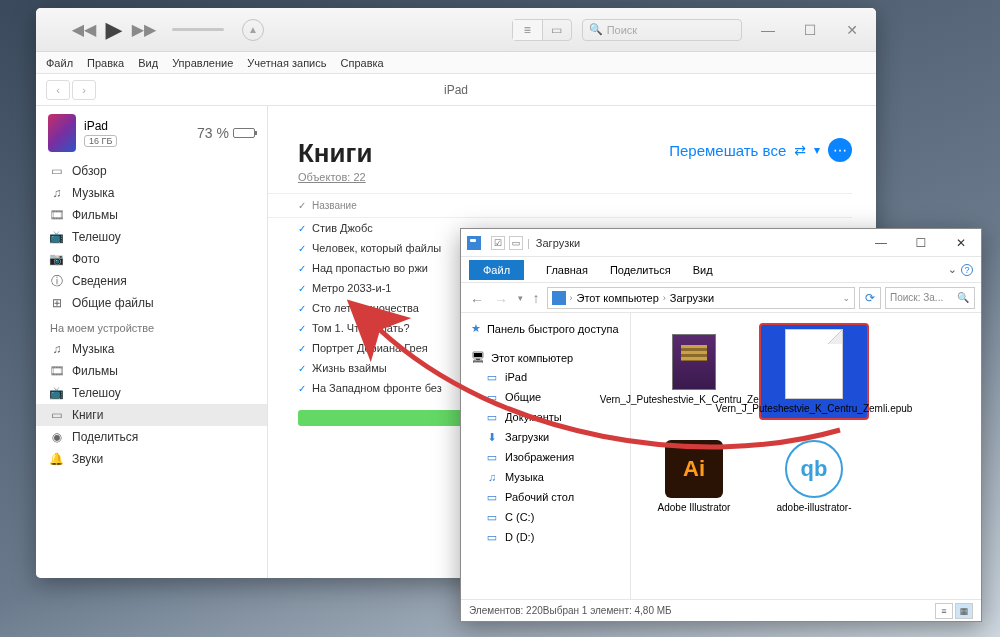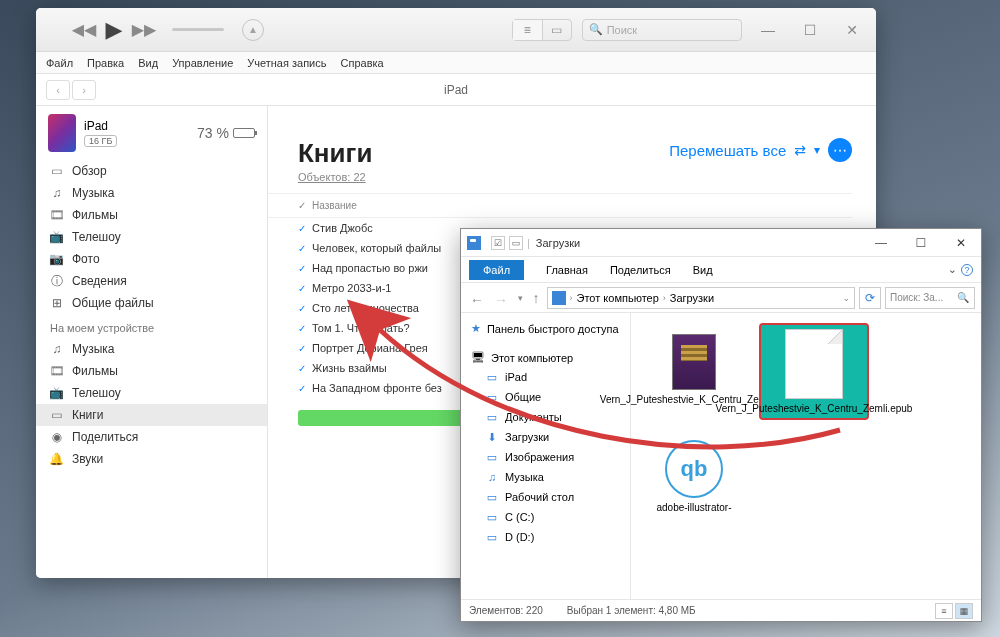--- a/index.html
+++ b/index.html
@@ -91,29 +91,29 @@
 
 .ex-body { flex: 1; display: flex; overflow: hidden; }
 .ex-tree { width: 170px; border-right: 1px solid #e6e6e6; padding: 6px 0; font-size: 11px; }
 .tr-item { display: flex; align-items: center; padding: 3px 10px 3px 24px; gap: 6px; }
 .tr-item .tic { width: 14px; height: 14px; color: #3a85d6; display: flex; align-items: center; justify-content: center; font-size: 11px; }
 .tr-sec { padding: 3px 10px; display: flex; align-items: center; gap: 6px; font-size: 11px; }
 .tr-sec .star { color: #3a85d6; }
 
 .ex-files { flex: 1; padding: 10px 8px; display: flex; flex-wrap: wrap; gap: 10px; align-content: flex-start; }
 .f-tile { width: 110px; display: flex; flex-direction: column; align-items: center; font-size: 10px; text-align: center; gap: 4px; padding: 4px 2px; }
-.f-tile.sel { border: 2px solid #d43c3c; border-radius: 4px; background: #14b8a6; align-items: center; }
+.f-tile.sel { border: 2px solid #d43c3c; border-radius: 4px; background: #1d4ed8; align-items: center; }
 .f-doc { width: 58px; height: 70px; background: #fff; border: 1px solid #ccc; position: relative; }
 .f-doc::before { content: ""; position: absolute; right: 0; top: 0; width: 14px; height: 14px; background: linear-gradient(135deg, transparent 49%, #ccc 50%, #eee 51%); }
 .f-rar { width: 44px; height: 56px; background: linear-gradient(#5a2a6e, #3a1a4e); border: 1px solid #777; position: relative; margin-top: 7px; }
 .f-rar::after { content: ""; position: absolute; left: 8px; right: 8px; top: 10px; height: 16px; background: repeating-linear-gradient(#caa04a 0 3px, #8a6a2a 3px 6px); }
 .f-ai { width: 58px; height: 58px; background: #2a1304; display: flex; align-items: center; justify-content: center; color: #ff9a1a; font-weight: 700; font-size: 22px; border-radius: 6px; margin-top: 6px; }
 .f-qb { width: 58px; height: 58px; background: #fff; border: 2px solid #3aa0dd; border-radius: 50%; display: flex; align-items: center; justify-content: center; color: #3aa0dd; font-weight: 700; font-size: 22px; margin-top: 6px; }
 
-.ex-status { height: 22px; border-top: 1px solid #e6e6e6; font-size: 10px; color: #555; display: flex; align-items: center; padding: 0 8px; gap: 24px; }
+.ex-status { height: 22px; border-top: 1px solid #e6e6e6; font-size: 10px; color: #555; display: flex; align-items: center; padding: 0 8px; gap: 0; }
 .ex-status .vw { margin-left: auto; display: flex; gap: 2px; }
 .ex-status .vw span { width: 18px; height: 16px; border: 1px solid #ccc; display: flex; align-items: center; justify-content: center; font-size: 9px; }
 
 
 .arrow-svg { position: absolute; left: 0; top: 0; width: 1000px; height: 637px; pointer-events: none; }
 </style>
 </head>
 <body>
 
 <div class="desktop"></div>
@@ -389,20 +389,24 @@
     <div class="ex-files">
       <div class="f-tile">
         <div class="f-rar"></div>
         <div>Vern_J_Puteshestvie_K_Centru_Zemli.fb2</div>
       </div>
       <div class="f-tile sel">
         <div class="f-doc"></div>
         <div>Vern_J_Puteshestvie_K_Centru_Zemli.epub</div>
       </div>
       <div class="f-tile">
+        <div class="f-ai">Ai</div>
+        <div>Adobe Illustrator</div>
+      </div>
+      <div class="f-tile">
         <div class="f-qb">qb</div>
         <div>adobe-illustrator-</div>
       </div>
     </div>
   </div>
 
   <div class="ex-status">
     <span>Элементов: 220</span>
     <span>Выбран 1 элемент: 4,80 МБ</span>
     <div class="vw">

